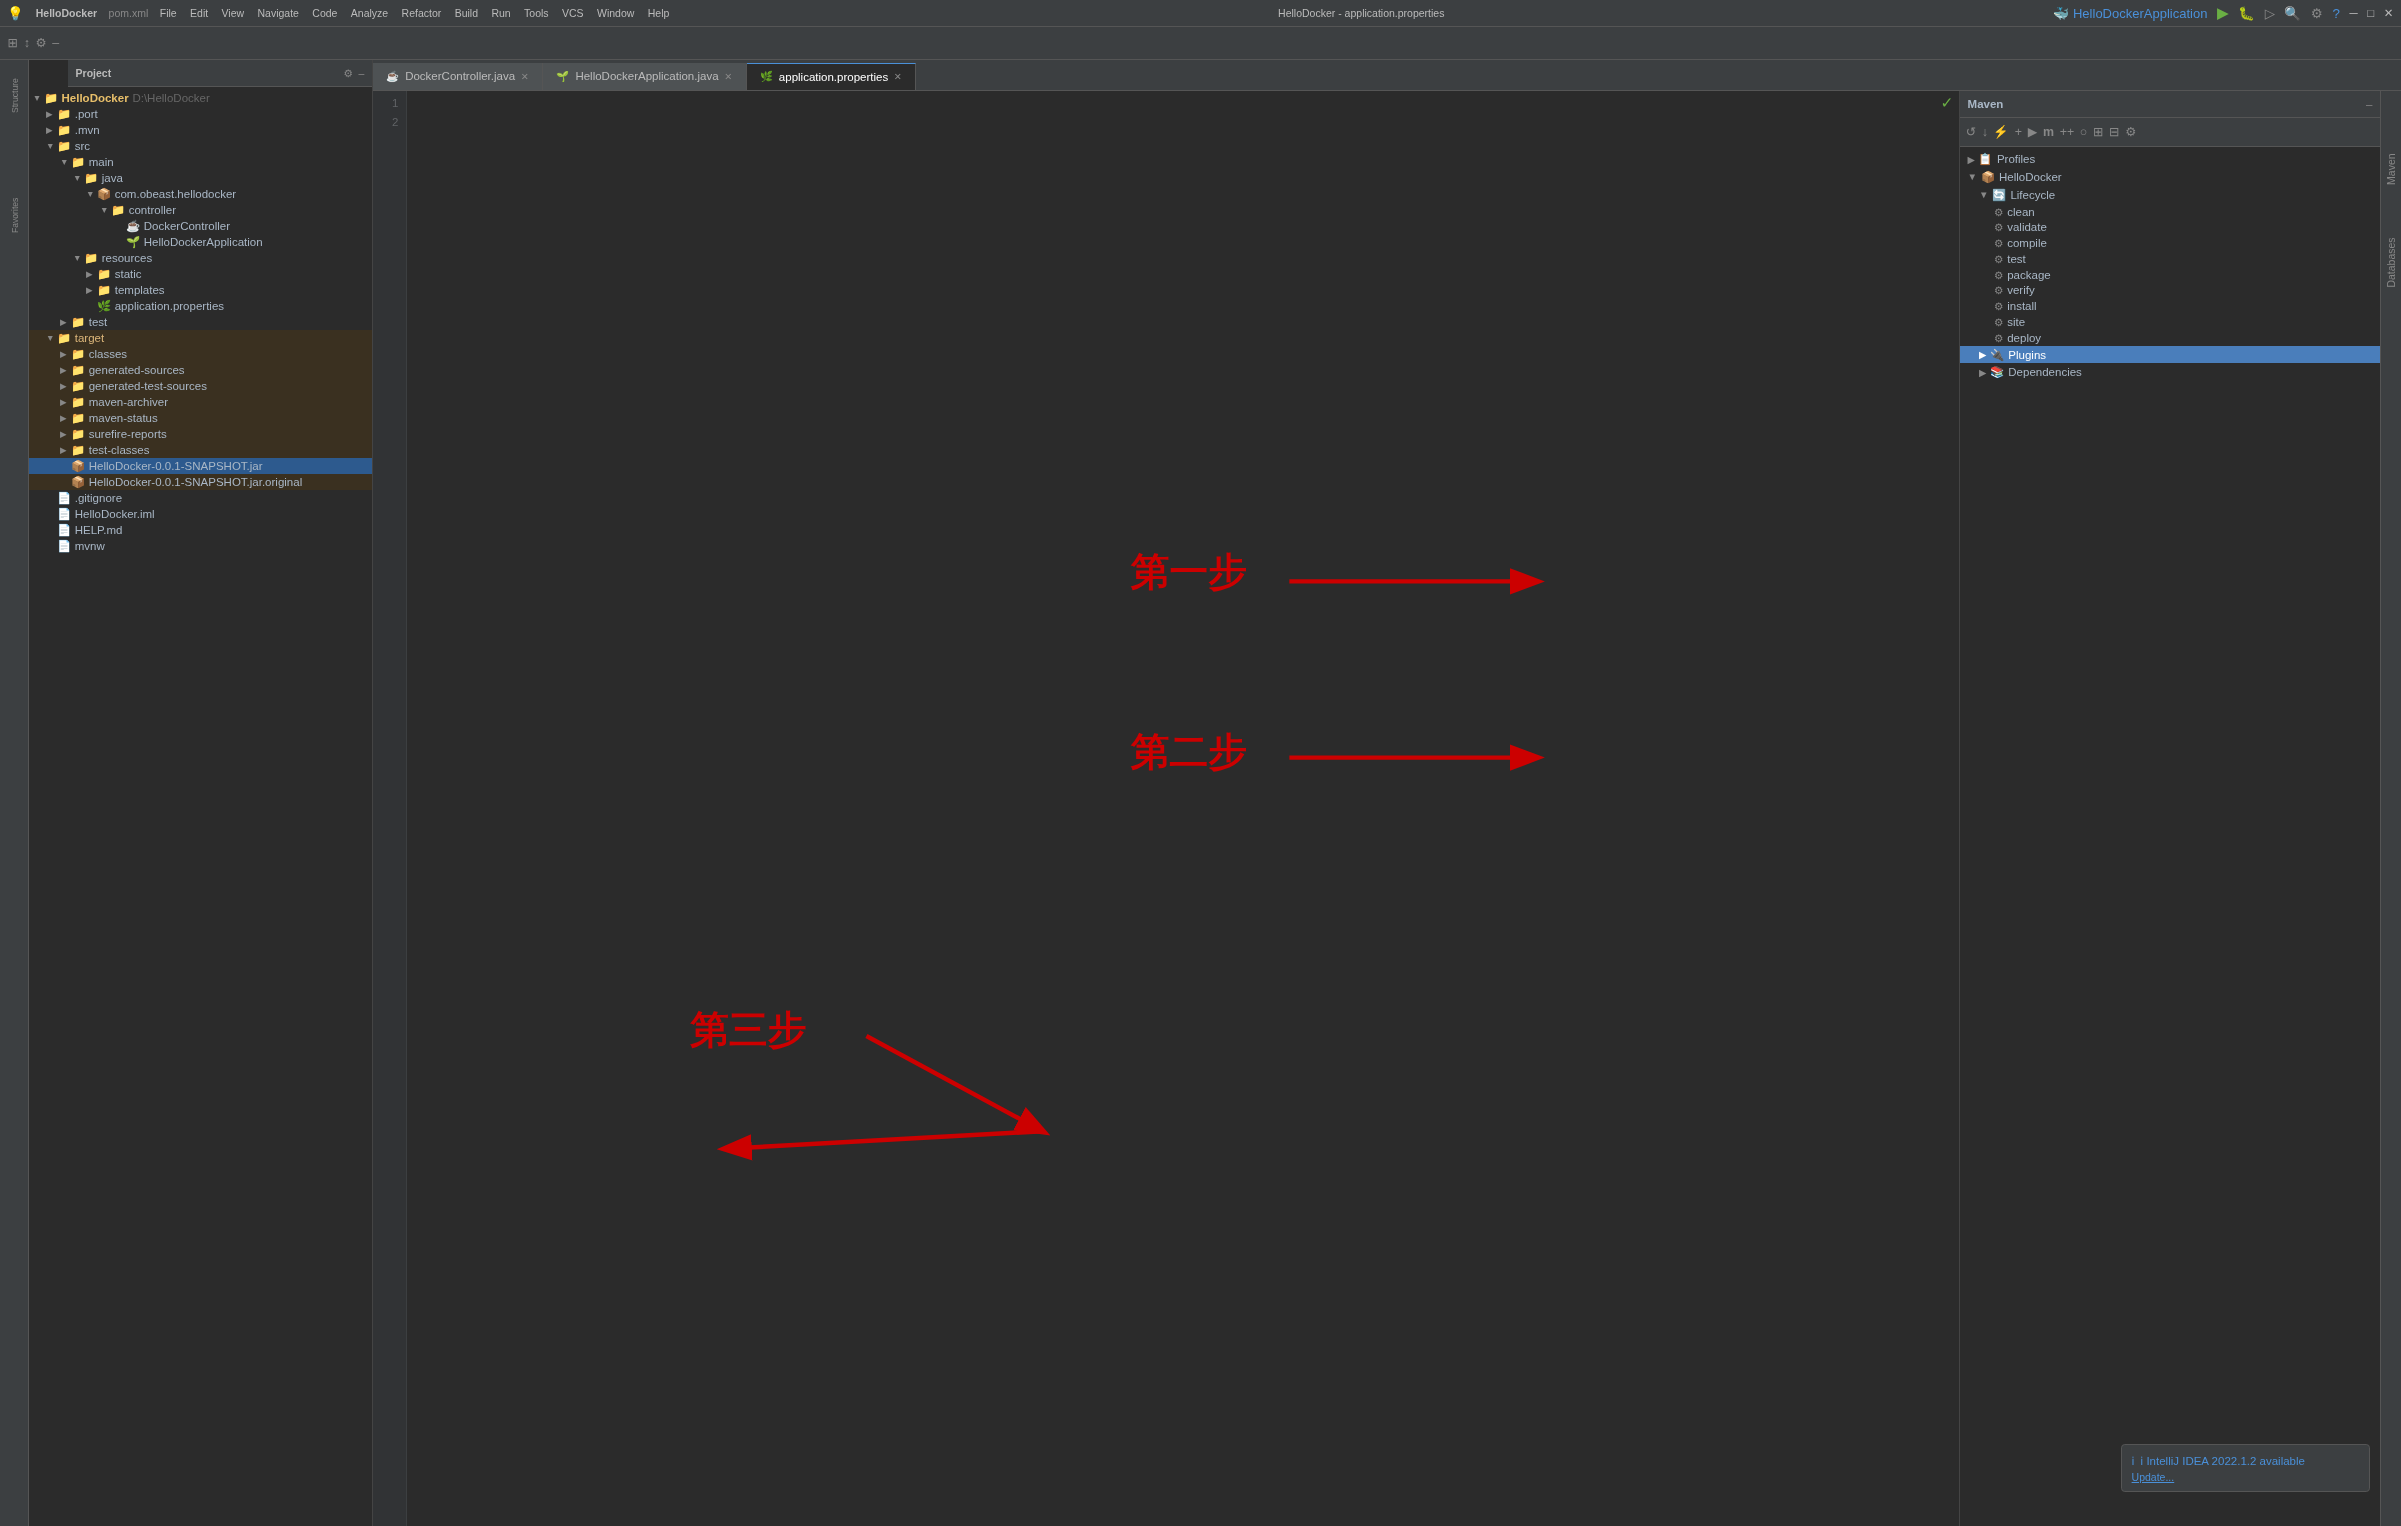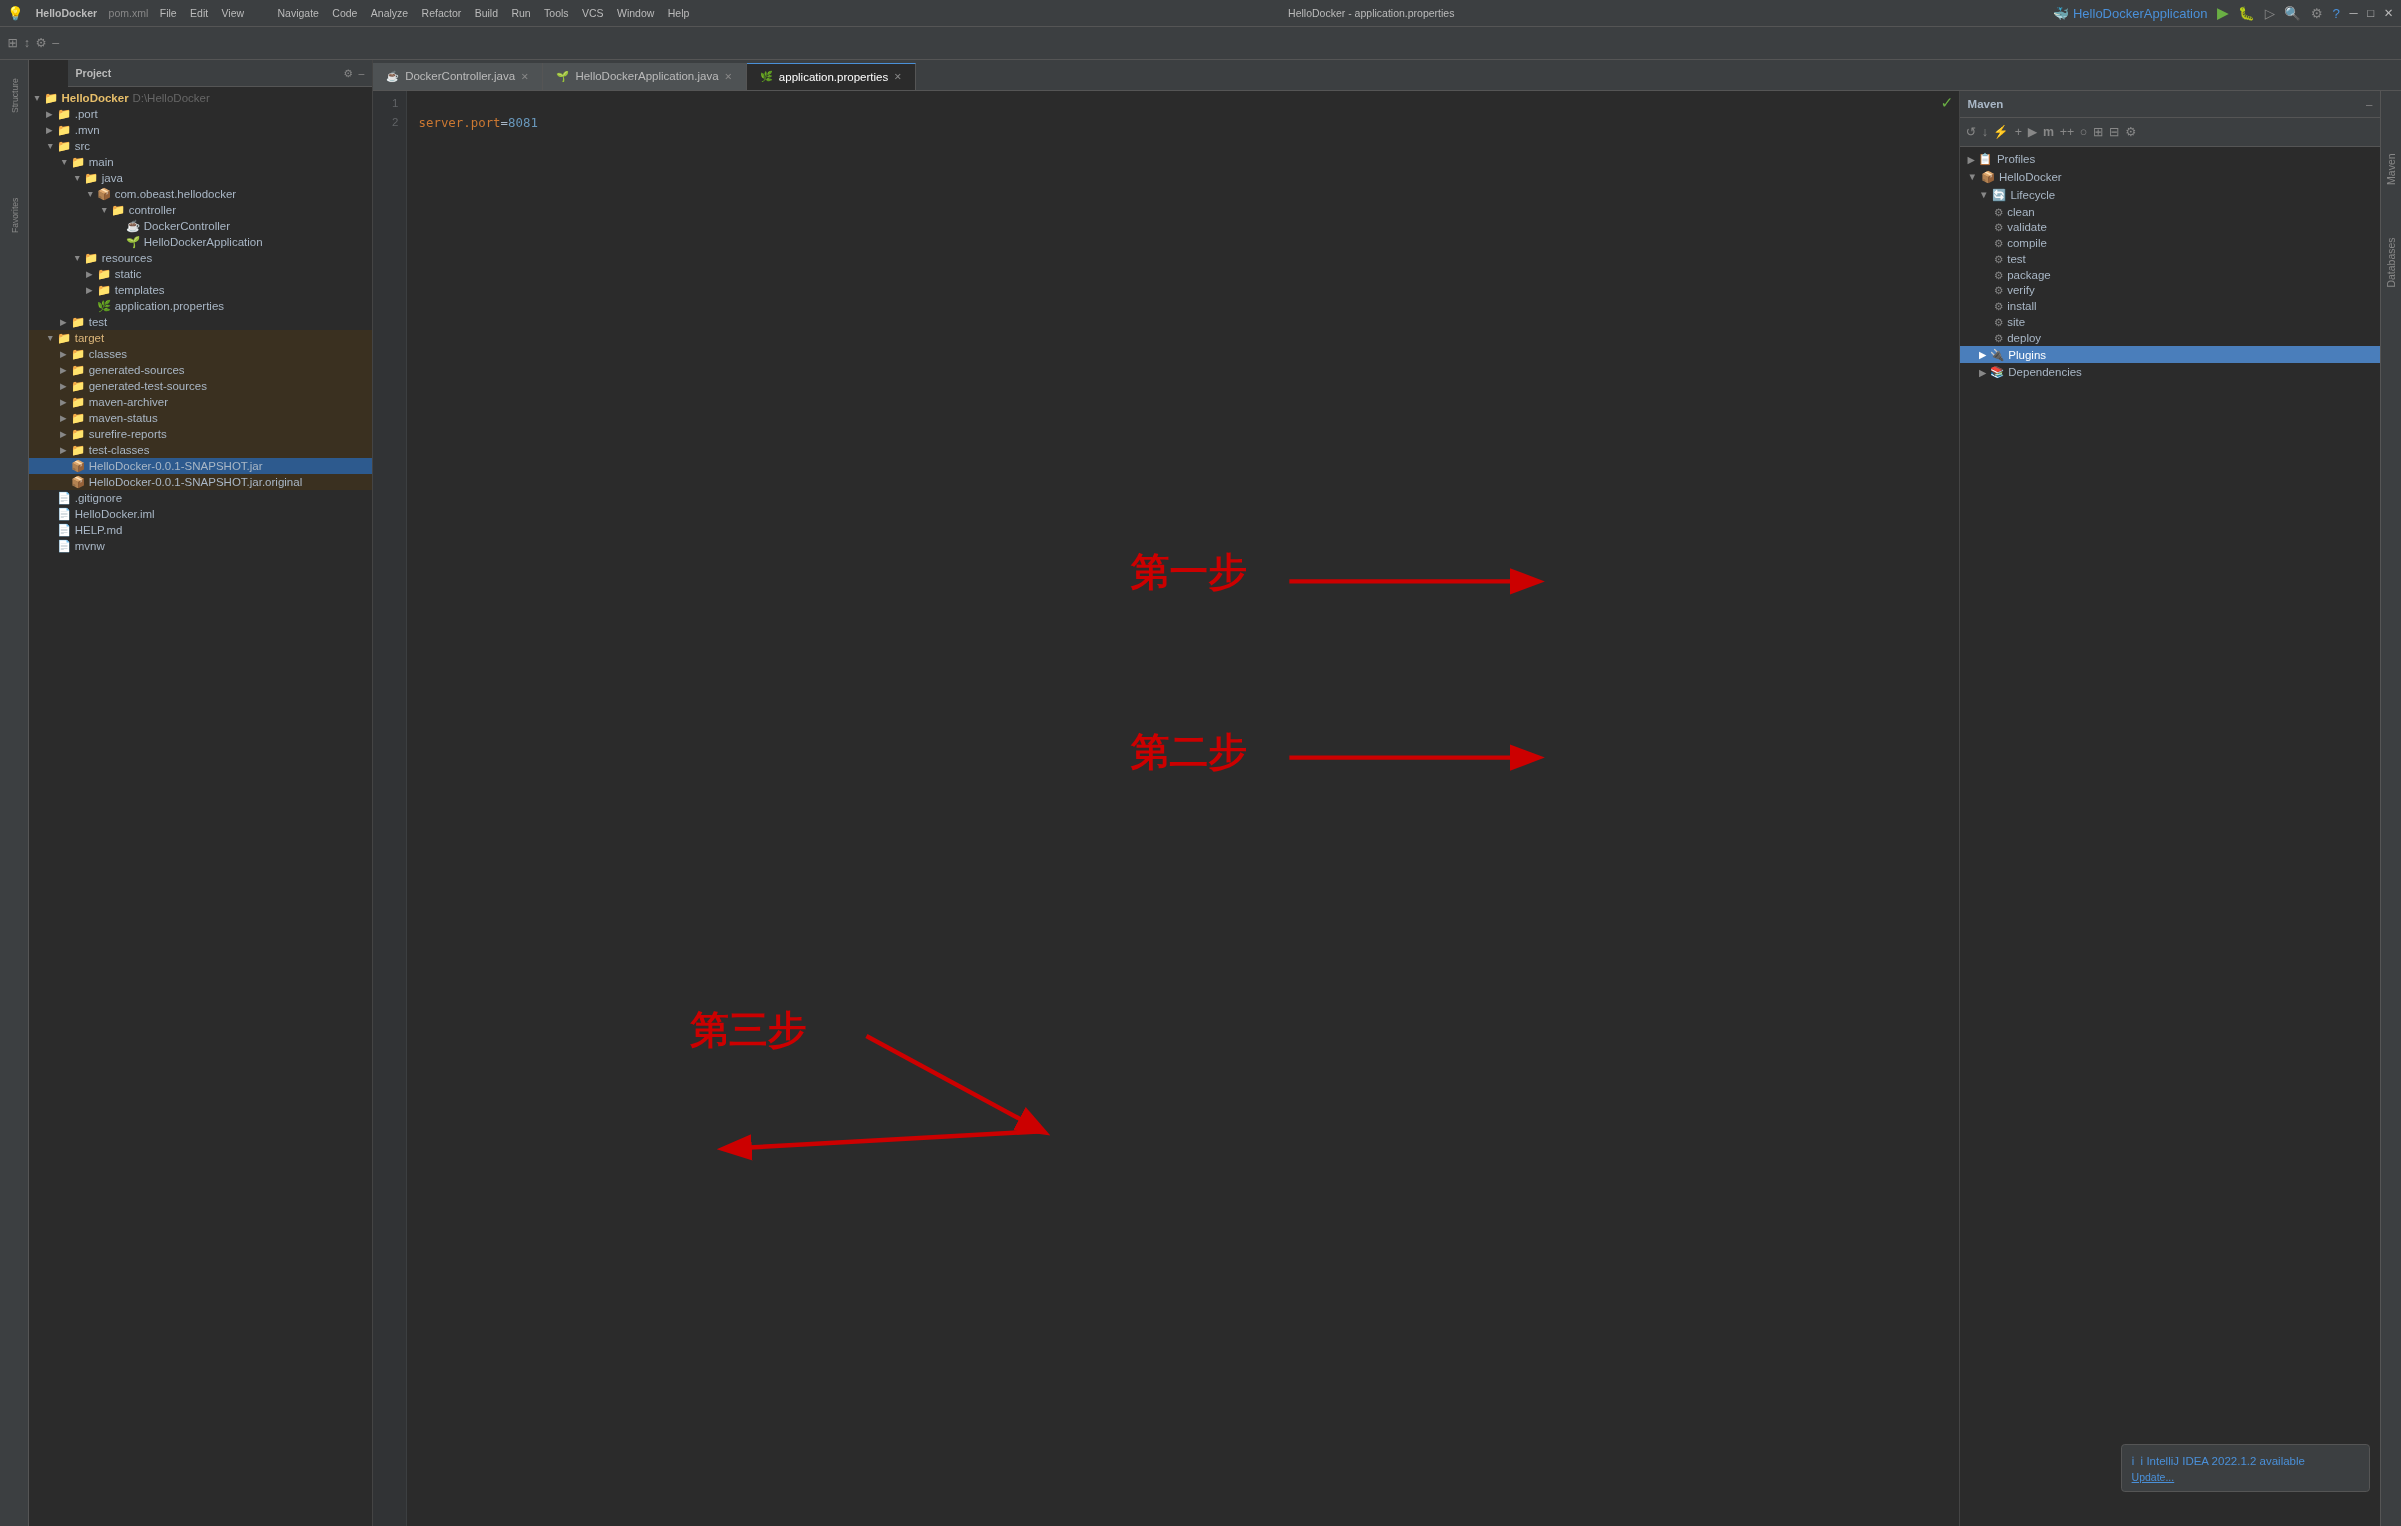--- a/index.html
+++ b/index.html
@@ -321,21 +321,21 @@
 
 <div class="title-bar">
   <div class="title-bar-left">
     <span style="color:#4a90d9; font-size:13.4px;">💡</span>
     <span style="font-weight:bold; color:#bbb;">HelloDocker</span>
     <span style="color:#888;">pom.xml</span>
     <div class="title-bar-menu">
       <span style="color:#bbb;">File</span>
       <span style="color:#bbb;">Edit</span>
       <span style="color:#bbb;">View</span>
-      <span style="color:#bbb;margin-left:20px;">Navigate</span>
+      <span style="color:#bbb;">Navigate</span>
       <span style="color:#bbb;">Code</span>
       <span style="color:#bbb;">Analyze</span>
       <span style="color:#bbb;">Refactor</span>
       <span style="color:#bbb;">Build</span>
       <span style="color:#bbb;">Run</span>
       <span style="color:#bbb;">Tools</span>
       <span style="color:#bbb;">VCS</span>
       <span style="color:#bbb;">Window</span>
       <span style="color:#bbb;">Help</span>
     </div>
@@ -583,25 +583,20 @@
 
         <div style="position:absolute; right:5.7px; top:3.8px; color:#6aaf44; font-size:15.3px; z-index:5;">✓</div>
 
         <div class="editor-content">
           <div class="line-numbers">
             <div>1</div>
             <div>2</div>
           </div>
           <div class="code-area">
             <div class="code-line">&nbsp;</div>
-            <div class="code-line">
-              <span class="code-key">server.port</span>
-                <span>=</span>
-                <span class="code-val">8081</span>
-            </div>
           </div>
         </div>
 
         <svg class="editor-annotations" viewBox="0 0 900 520" style="position:absolute; top:0; left:0; width:100%; height:100%; pointer-events:none;font-size:12px">
 
           <text x="430" y="130" fill="#cc0000" font-size="22" font-weight="bold" font-family="sans-serif">第一步</text>
           <line x1="520" y1="128" x2="660" y2="128" stroke="#cc0000" stroke-width="2.5" marker-end="url(#arrowred)"></line>
 
           <text x="430" y="232" fill="#cc0000" font-size="22" font-weight="bold" font-family="sans-serif">第二步</text>
           <line x1="520" y1="228" x2="660" y2="228" stroke="#cc0000" stroke-width="2.5" marker-end="url(#arrowred)"></line>

